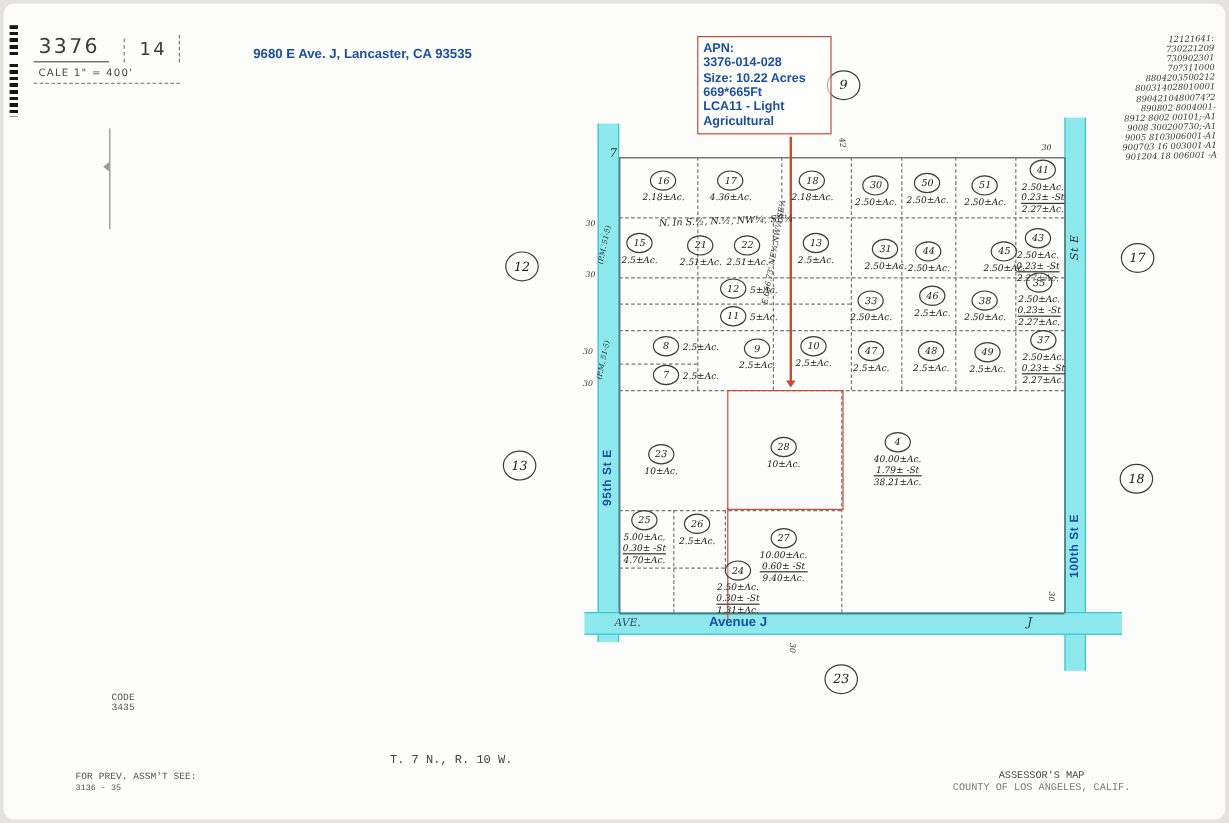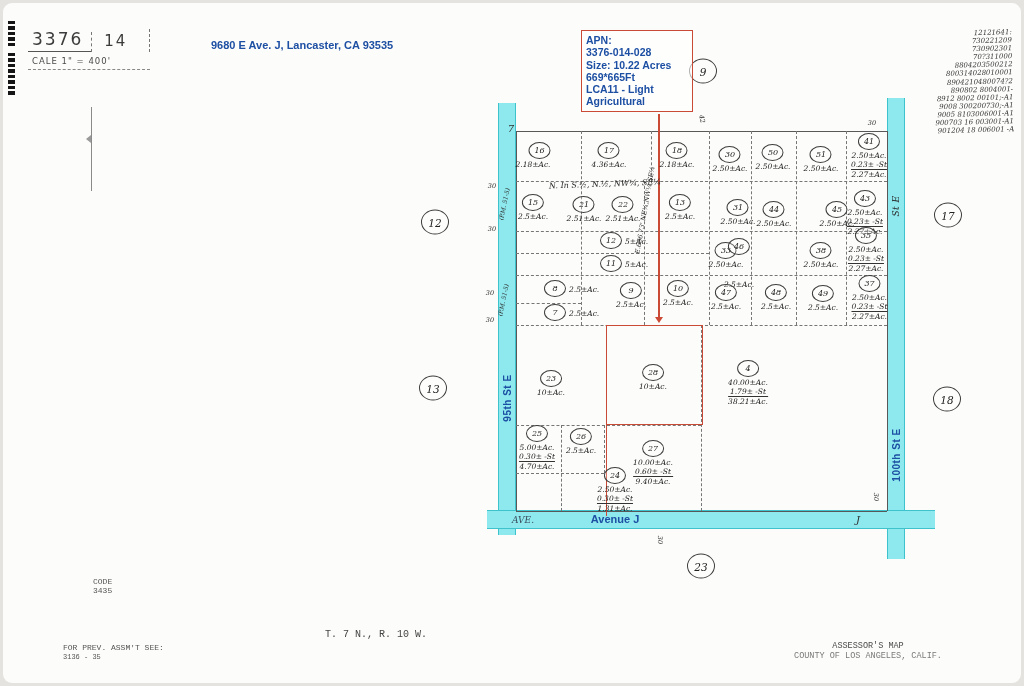--- a/index.html
+++ b/index.html
@@ -28,21 +28,21 @@
       font-family:"DejaVu Serif",serif;font-style:italic;font-size:8px;color:#222;flex:0 0 auto;background:rgba(255,255,255,.25);}
   .parea{font-family:"DejaVu Serif",serif;font-style:italic;font-size:7.5px;color:#212121;text-align:center;line-height:1.2;white-space:nowrap;margin-top:1px;}
   .parea .mid{border-bottom:1px solid #333;}
   .refc{position:absolute;width:26px;height:23px;border:1.1px solid #3d3d3d;border-radius:50%;display:flex;align-items:center;justify-content:center;
       font-family:"DejaVu Serif",serif;font-style:italic;font-size:10.5px;color:#222;transform:translate(-50%,-50%);z-index:5;background:rgba(255,255,255,.25);}
   .note{position:absolute;font-family:"DejaVu Serif",serif;font-style:italic;color:#2e2e2e;white-space:nowrap;z-index:5;}
   
   #title-block{position:absolute;left:25px;top:26px;width:122px;z-index:6;}
   #title-row{display:flex;align-items:flex-end;border-right:1.5px dashed #777;}
   #sheet-left{font-family:"DejaVu Sans",sans-serif;font-size:17px;letter-spacing:2px;color:#3c3c3c;padding:0 8px 2px 4px;border-bottom:1.5px solid #555;}
-  #sheet-right{font-family:"DejaVu Sans",sans-serif;font-size:15px;letter-spacing:2px;color:#3c3c3c;padding:0 10px 2px 12px;border-left:1.5px dashed #777;}
+  #sheet-right{font-family:"DejaVu Sans",sans-serif;font-size:15px;letter-spacing:2px;color:#3c3c3c;padding:0 10px 2px 12px;border-left:1.5px dashed #777;margin-left:12px;}
   #scale-row{font-family:"DejaVu Sans",sans-serif;font-size:8.5px;color:#4a4a4a;letter-spacing:1px;padding:4px 0 3px 4px;border-bottom:1.5px dashed #888;}
   #apn-box{position:absolute;left:578px;top:27px;width:102px;z-index:6;border:1.6px solid #cb4a35;padding:3px 4px;background:rgba(255,255,255,.6);}
   #apn-box div{font-size:10.5px;line-height:1.17;}
   #rev-notes{position:absolute;right:8px;top:27px;width:140px;text-align:right;z-index:6;transform:rotate(-1.5deg);}
   #rev-notes div{font-family:"DejaVu Serif",serif;font-style:italic;font-size:7px;line-height:8.1px;color:#3a3a3a;white-space:nowrap;}
   .bind-marks{position:absolute;width:7px;z-index:6;background:repeating-linear-gradient(to bottom,#151515 0 3px,transparent 3px 5.5px);}
   #north-line{position:absolute;left:88px;top:104px;width:0;height:84px;border-left:1px solid #8a8a8a;z-index:3;}
   #north-flag{position:absolute;left:83px;top:132px;width:0;height:0;border-top:4px solid transparent;border-bottom:4px solid transparent;border-right:5px solid #9a9a9a;z-index:3;}
 </style>
 </head>
@@ -127,21 +127,21 @@
         <div class="dv" style="left: 558px; top: 422px; height: 86px;"></div>
         <div class="dv" style="left: 601px; top: 422px; height: 48px;"></div>
       </div>
 
     <div class="redl" style="left:655px;top:111px;width:1.6px;height:207px;"></div>
     <div class="red-arrow" style="left:652px;top:314px;"></div>
     <div class="redbox" style="left:603px;top:322px;width:95px;height:98px;"></div>
     <div class="redl" style="left:602.5px;top:420px;width:1.6px;height:93px;"></div>
 
     <div id="parcels">
-        <div class="parcel" style="left: 530px; top: 148px; align-items: flex-end;">
+        <div class="parcel" style="left: 550px; top: 148px;">
           <div class="pc">16</div>
           <div class="parea">
             <div>2.18±Ac.</div>
           </div>
         </div>
         <div class="parcel" style="left: 606px; top: 148px;">
           <div class="pc">17</div>
           <div class="parea">
             <div>4.36±Ac.</div>
           </div>
@@ -239,21 +239,21 @@
           <div class="parea">
             <div>5±Ac.</div>
           </div>
         </div>
         <div class="parcel" style="left: 723px; top: 248px;">
           <div class="pc">33</div>
           <div class="parea">
             <div>2.50±Ac.</div>
           </div>
         </div>
-        <div class="parcel" style="left: 736px; top: 244px; gap: 24px;">
+        <div class="parcel" style="left: 774px; top: 244px;">
           <div class="pc">46</div>
           <div class="parea">
             <div>2.5±Ac.</div>
           </div>
         </div>
         <div class="parcel" style="left: 818px; top: 248px;">
           <div class="pc">38</div>
           <div class="parea">
             <div>2.50±Ac.</div>
           </div>

